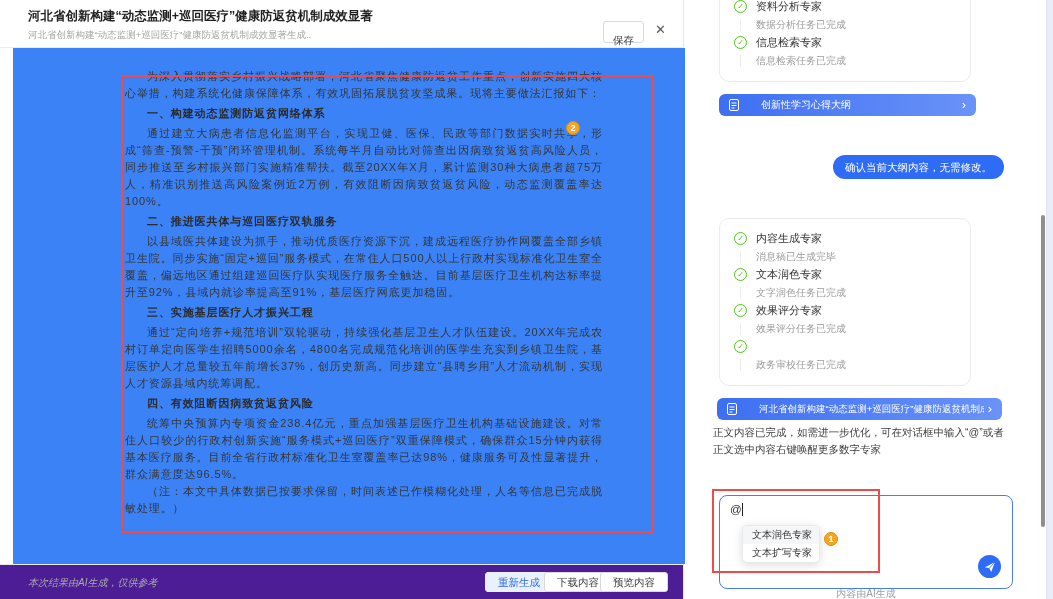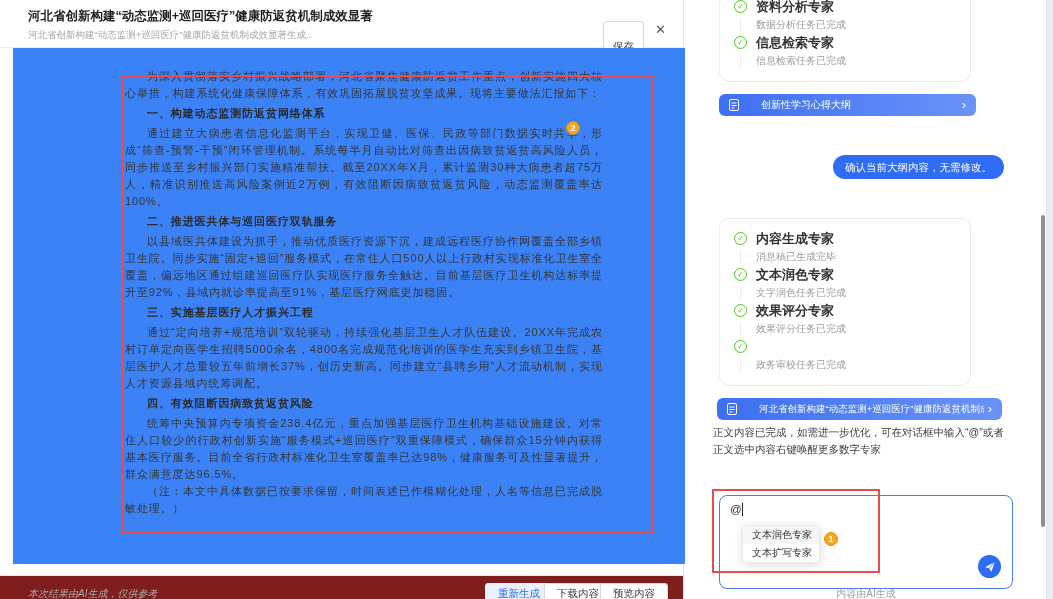--- a/index.html
+++ b/index.html
@@ -5,50 +5,50 @@
   * { margin:0; padding:0; box-sizing:border-box; }
   html,body { width:1053px; height:599px; overflow:hidden; background:#fff;
     font-family:"Liberation Sans","DejaVu Sans",sans-serif; }
   #app { position:relative; width:1053px; height:599px; background:#fff; }
 
   
   .doc-panel { position:absolute; left:0; top:0; width:684px; height:599px; background:#fff; border-right:1px solid #e4e4e4; }
   .doc-header { position:absolute; left:0; top:0; width:100%; height:48px; border-bottom:1px solid #ededed; background:#fff; }
   .doc-title { position:absolute; left:28px; top:8px; font-size:12.5px; font-weight:bold; color:#1f1f1f; }
   .doc-subtitle { position:absolute; left:28px; top:29px; font-size:9.5px; color:#a6a6a6; }
-  .save-btn { position:absolute; right:39px; top:21px; height:18px; padding:16px 9px; font-size:10.5px; color:#404040;
+  .save-btn { position:absolute; right:39px; top:21px; height:18px; padding:10px 9px; font-size:10.5px; color:#404040;
     background:#fff; border:1px solid #d9d9d9; border-radius:3px; line-height:16px; cursor:pointer; }
   .close-btn { position:absolute; right:17px; top:21px; font-size:13px; color:#595959; cursor:pointer; line-height:18px; }
 
   .doc-body { position:absolute; left:13px; top:48px; width:100%; height:516px; overflow:hidden; background:#3b82f6; }
   .doc-content { position:absolute; left:112px; top:20px; width:478px; font-size:11px; line-height:17px;
     letter-spacing:0.9px; color:#363636; text-align:justify; }
   .doc-content p { text-indent:2em; }
   .doc-content .doc-h { text-indent:2em; font-weight:bold; color:#2b2b2b; margin:3px 0; }
   .red-box { position:absolute; left:108px; top:27px; width:533px; height:458px; border:2px solid #ee4b4b; pointer-events:none; }
   .num-badge { width:14px; height:14px; border-radius:50%; background:#f5a623; border:1px solid #dd8f14;
     color:#fff; font-size:9px; font-weight:bold; text-align:center; line-height:12px; }
   .badge-2 { position:absolute; left:553px; top:73px; }
 
-  .doc-footer { position:absolute; left:0; bottom:0; width:100%; height:24px; border-top:1px solid #e8e8e8; background:#7f1d1d; }
+  .doc-footer { position:absolute; left:0; bottom:0; width:100%; height:35px; border-top:1px solid #e8e8e8; background:#4c1d95; }
   .ai-note { position:absolute; left:28px; top:11px; font-size:10px; font-style:italic; color:#a9a9a9; }
   .ftr-btn { position:absolute; top:7px; height:20px; padding:0 12px; font-size:10.5px; line-height:18px; border-radius:3px; cursor:pointer; }
   .regen { right:130px; background:#e8f1fd; color:#2e6be6; border:1px solid #e8f1fd; }
   .dl { right:71px; background:#fff; color:#404040; border:1px solid #d9d9d9; }
   .prev { right:15px; background:#fff; color:#404040; border:1px solid #d9d9d9; }
 
   
   .chat-panel { position:absolute; left:685px; top:0; width:361px; height:599px; background:#fff; overflow:hidden; }
   .expert-card { position:absolute; left:34px; width:252px; background:#fff; border:1px solid #ececec; border-radius:10px; padding:12px 14px 10px 14px; }
   .card-top { top:-14px; }
   .card-bottom { top:218px; }
   .expert { display:grid; grid-template-columns:13px 1fr; column-gap:9px; grid-template-rows:17px 18px; margin-bottom:1px; }
   .chk { grid-area:1/1; width:13px; height:13px; margin-top:1px; border:1px solid #52c41a; border-radius:50%;
     color:#52c41a; font-size:8px; line-height:11px; text-align:center; }
-  .ename { grid-area:1/2; font-size:13px; font-weight:bold; color:#333; line-height:15px; }
+  .ename { grid-area:1/2; font-size:11px; font-weight:normal; color:#333; line-height:15px; }
   .eline { grid-area:2/1; justify-self:center; align-self:center; width:1px; height:12px; background:#ececec; }
   .estat { grid-area:2/2; font-size:10px; color:#9b9b9b; line-height:18px; }
 
   .blue-link { position:absolute; display:flex; align-items:center; height:22px; border-radius:6px;
     background:linear-gradient(90deg,#3d6ff2,#6a93f8); color:#fff; cursor:pointer; padding:0 10px; }
   .blue-link .lbl { flex:1; font-size:10px; white-space:nowrap; overflow:hidden; margin-left:22px; }
   .blue-link .chev { font-size:13px; line-height:20px; margin-left:4px; }
   .link-outline { left:34px; top:94px; width:257px; }
   .link-doc { left:32px; top:398px; width:285px; }
   .link-doc .lbl { font-size:9.5px; }

